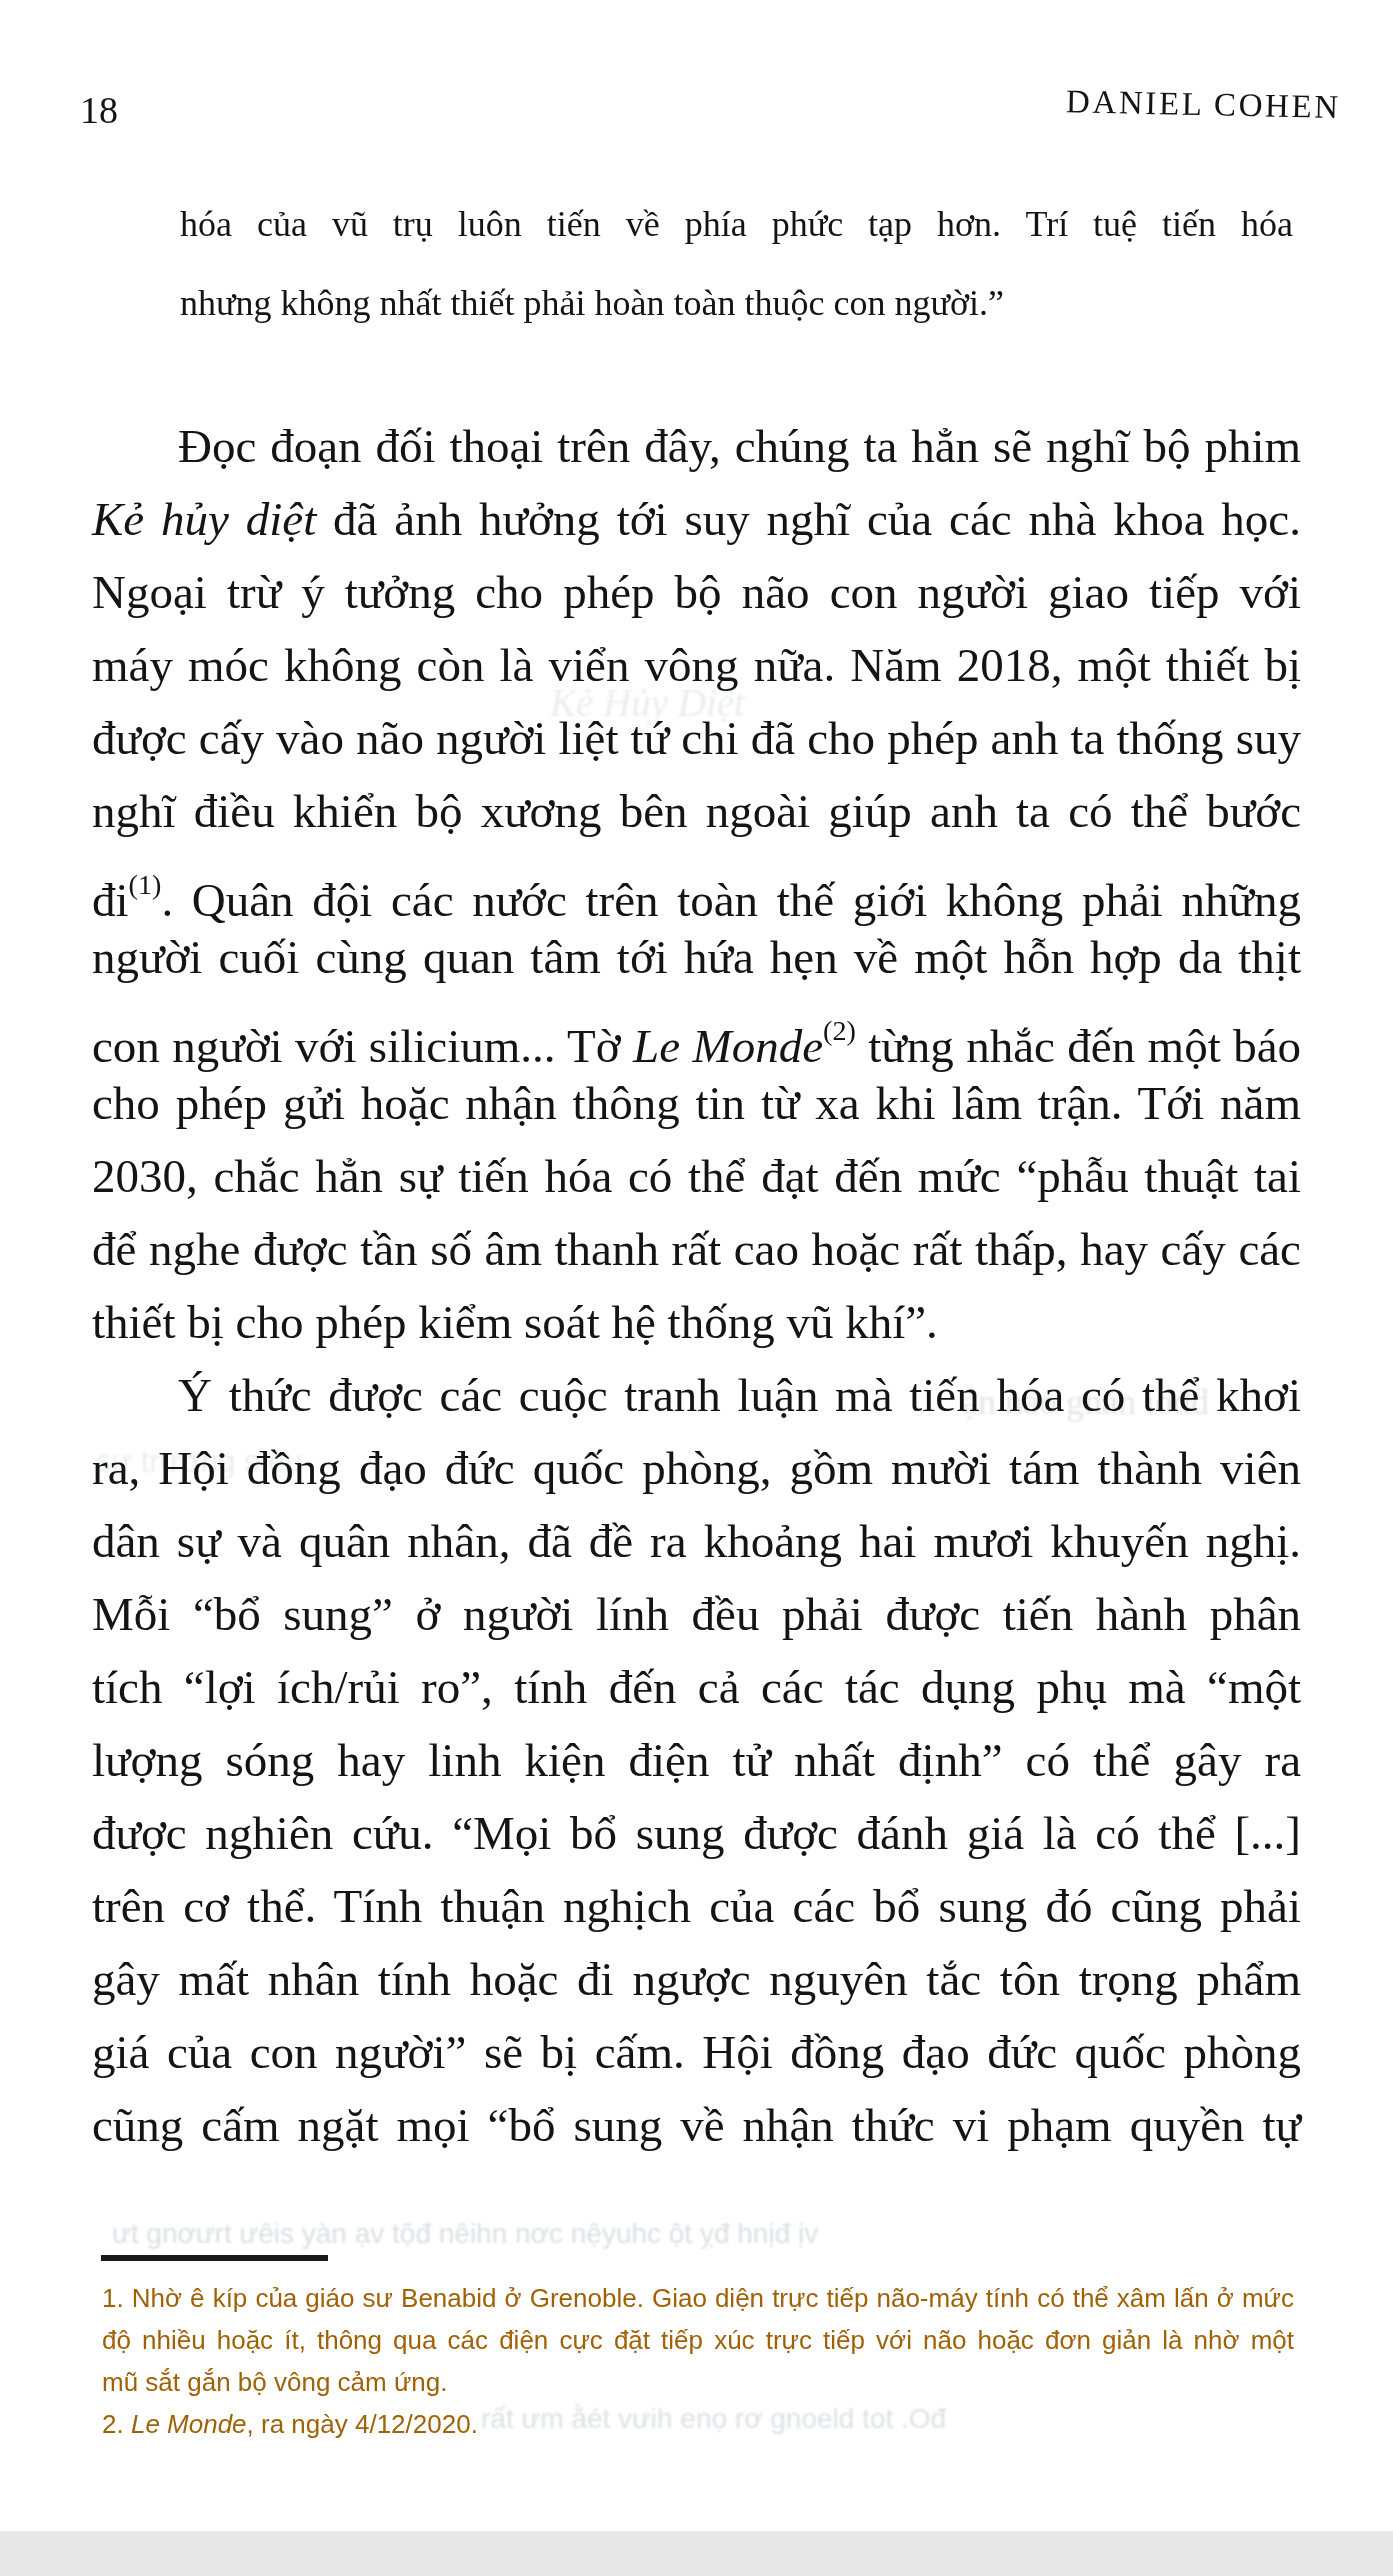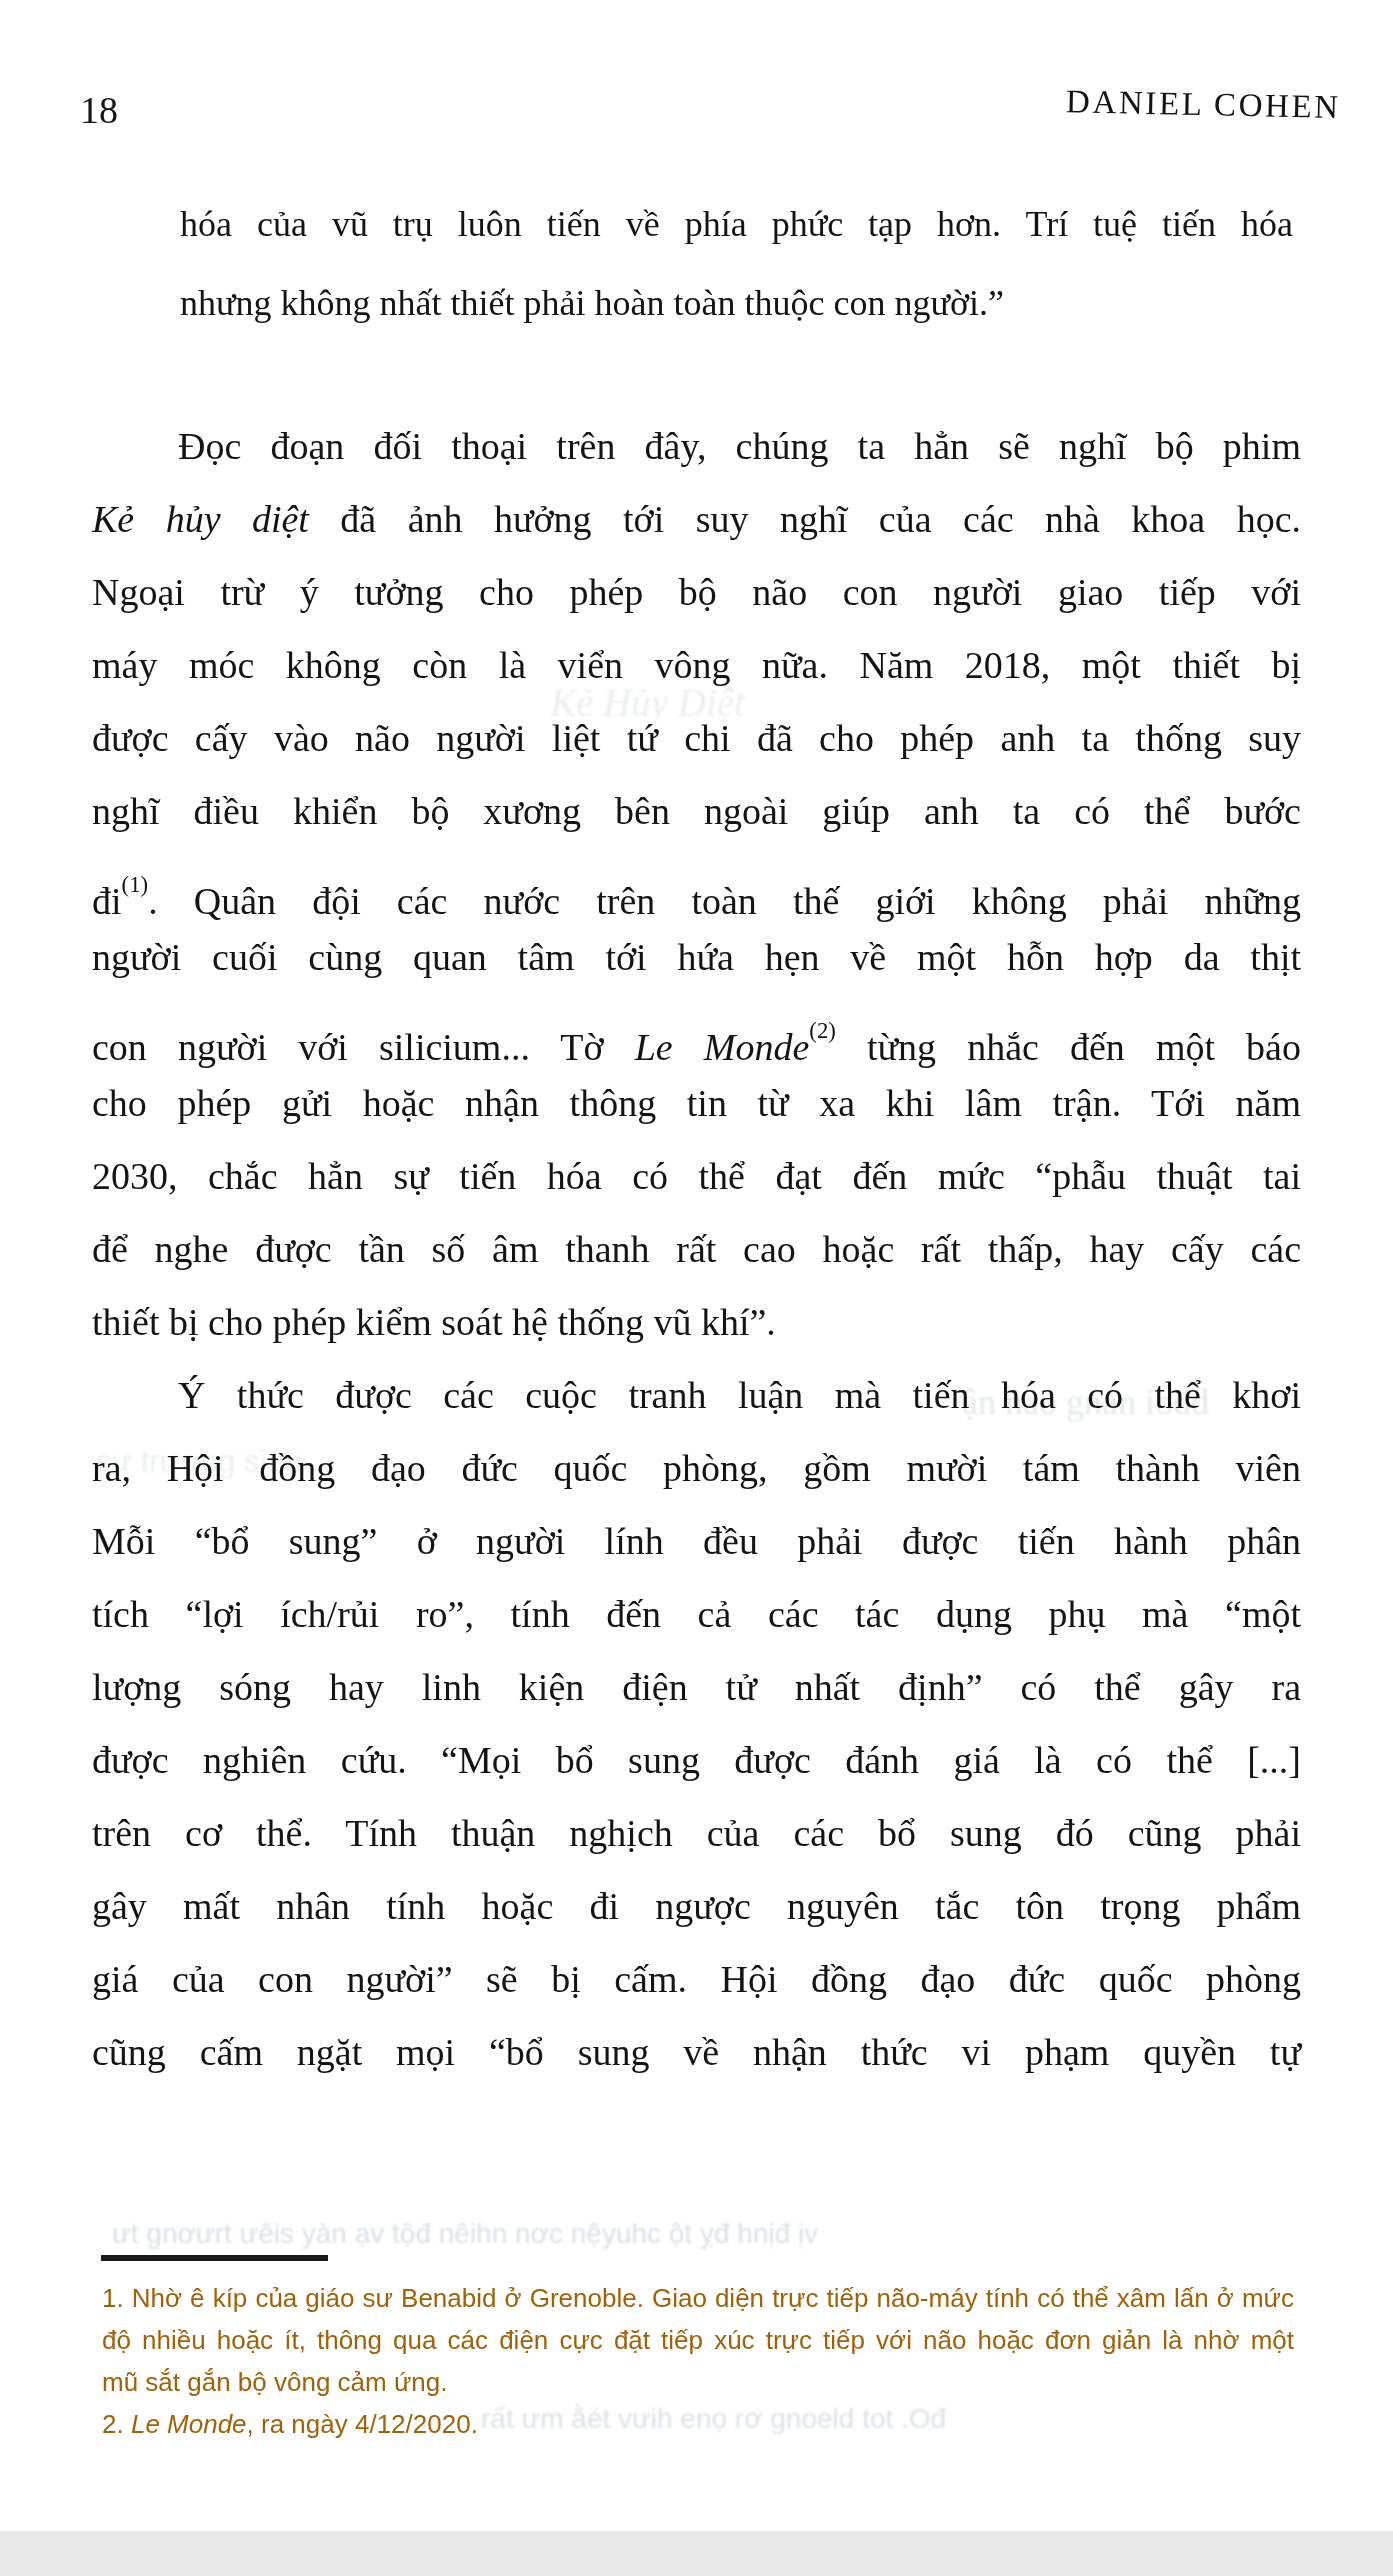--- a/index.html
+++ b/index.html
@@ -11,21 +11,21 @@
   
   .pagenum{position:absolute;left:80px;top:89px;font-size:38px;line-height:43px;}
   .runhead{
     position:absolute;right:53px;top:86px;font-size:33px;line-height:43px;
     letter-spacing:2.6px;transform:rotate(1.2deg);transform-origin:right center;
   }
   
   .quote{position:absolute;left:180px;top:185px;width:1113px;font-size:36px;}
   .quote .line{height:79px;line-height:79px;white-space:normal;}
   
-  .bodytext{position:absolute;left:92px;top:410px;width:1209px;font-size:38px;}
+  .bodytext{position:absolute;left:92px;top:410px;width:1209px;font-size:47px;}
   .bodytext .line{height:73px;line-height:73px;}
   .line.j{text-align:justify;text-align-last:justify;}
   .line.ind{text-indent:86px;}
   .i{font-style:italic;}
   .sup{font-size:60%;vertical-align:30%;letter-spacing:0;}
   
   .fnrule{position:absolute;left:101px;top:2255px;width:227px;height:6px;background:#1b1b1b;}
   .fns{
     position:absolute;left:102px;top:2277px;width:1192px;
     font-family:"Liberation Sans","DejaVu Sans",sans-serif;font-size:26px;color:#a16207;
@@ -71,20 +71,21 @@
       <div class="line j"><span>nghĩ điều khiển bộ xương bên ngoài giúp anh ta có thể bước</span></div>
       <div class="line j"><span>đi</span><span class="sup">(1)</span><span>. Quân đội các nước trên toàn thế giới không phải những</span></div>
       <div class="line j"><span>người cuối cùng quan tâm tới hứa hẹn về một hỗn hợp da thịt</span></div>
       <div class="line j"><span>con người với silicium... Tờ </span><span class="i">Le Monde</span><span class="sup">(2)</span><span> từng nhắc đến một báo</span></div>
       <div class="line j"><span>cho phép gửi hoặc nhận thông tin từ xa khi lâm trận. Tới năm</span></div>
       <div class="line j"><span>2030, chắc hẳn sự tiến hóa có thể đạt đến mức “phẫu thuật tai</span></div>
       <div class="line j"><span>để nghe được tần số âm thanh rất cao hoặc rất thấp, hay cấy các</span></div>
       <div class="line"><span>thiết bị cho phép kiểm soát hệ thống vũ khí”.</span></div>
       <div class="line j ind"><span>Ý thức được các cuộc tranh luận mà tiến hóa có thể khơi</span></div>
       <div class="line j"><span>ra, Hội đồng đạo đức quốc phòng, gồm mười tám thành viên</span></div>
+      <div class="line j"><span>dân sự và quân nhân, đã đề ra khoảng hai mươi khuyến nghị.</span></div>
       <div class="line j"><span>Mỗi “bổ sung” ở người lính đều phải được tiến hành phân</span></div>
       <div class="line j"><span>tích “lợi ích/rủi ro”, tính đến cả các tác dụng phụ mà “một</span></div>
       <div class="line j"><span>lượng sóng hay linh kiện điện tử nhất định” có thể gây ra</span></div>
       <div class="line j"><span>được nghiên cứu. “Mọi bổ sung được đánh giá là có thể [...]</span></div>
       <div class="line j"><span>trên cơ thể. Tính thuận nghịch của các bổ sung đó cũng phải</span></div>
       <div class="line j"><span>gây mất nhân tính hoặc đi ngược nguyên tắc tôn trọng phẩm</span></div>
       <div class="line j"><span>giá của con người” sẽ bị cấm. Hội đồng đạo đức quốc phòng</span></div>
       <div class="line j"><span>cũng cấm ngặt mọi “bổ sung về nhận thức vi phạm quyền tự</span></div>
     </div>
 

